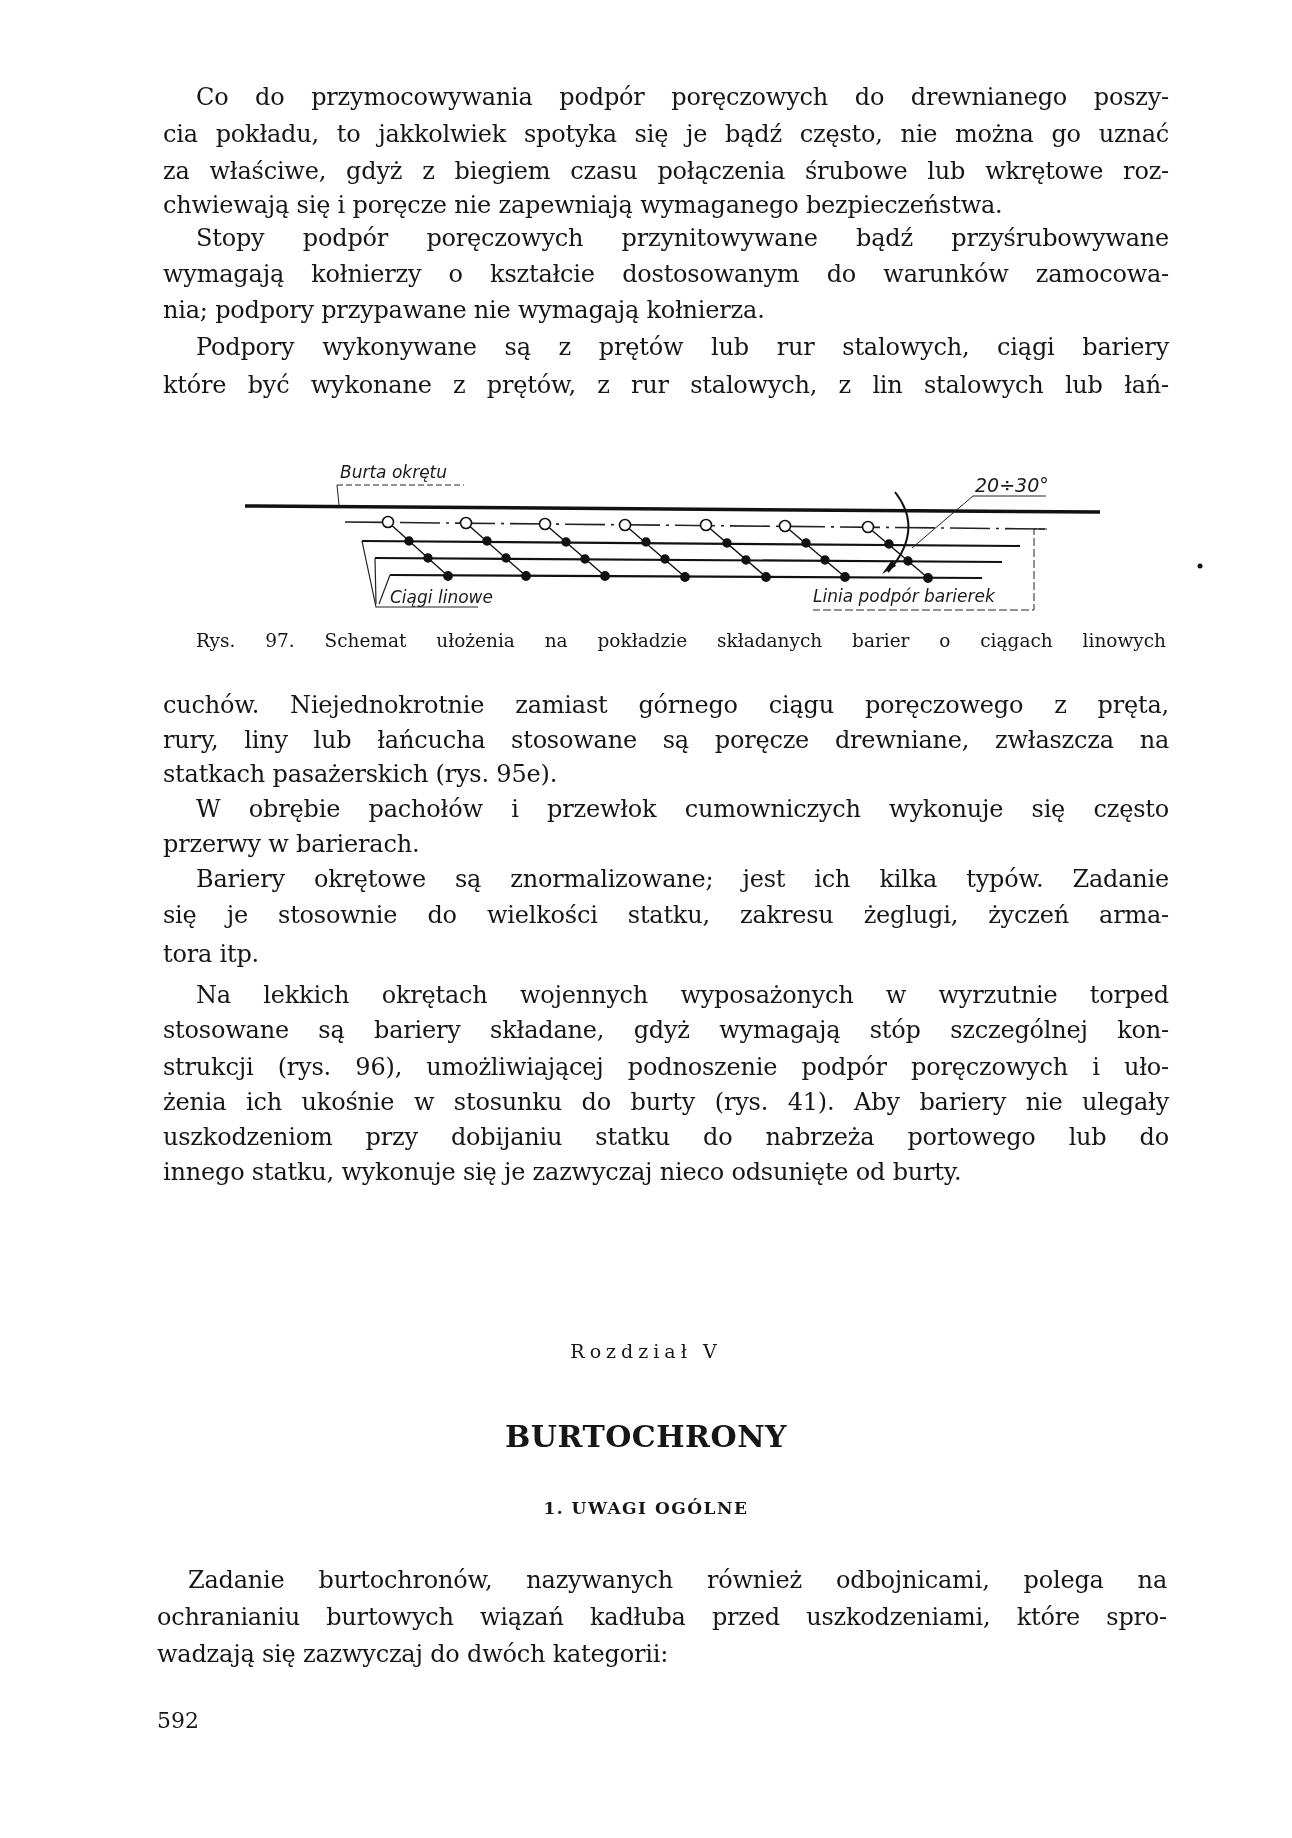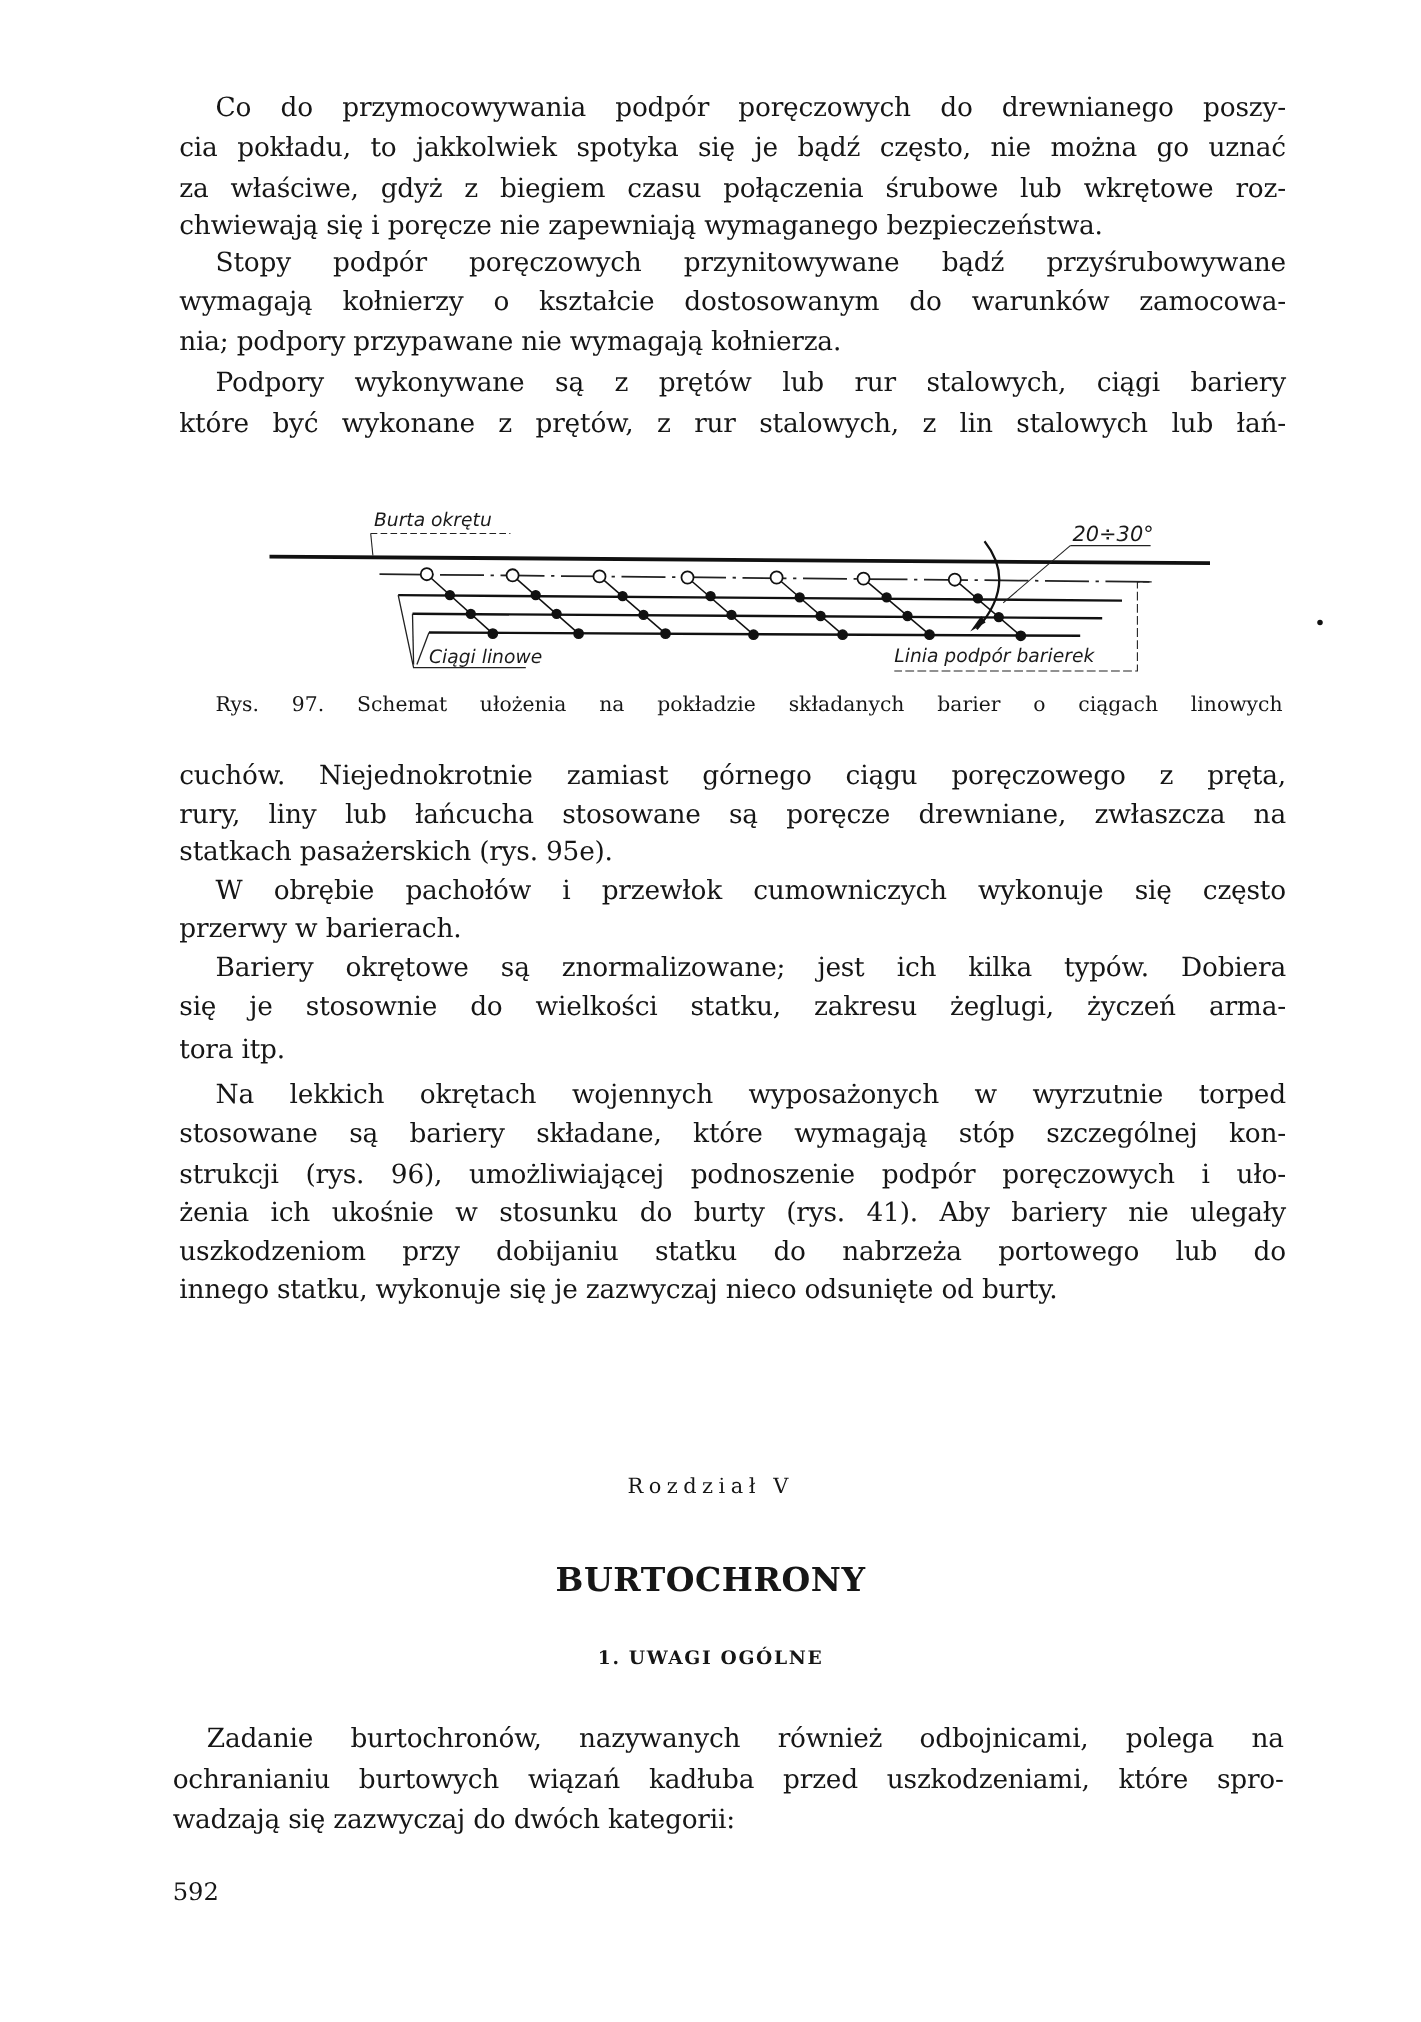--- a/index.html
+++ b/index.html
@@ -107,25 +107,25 @@
 </svg>
 
 <div class="caption" style="top:629px">Rys. 97. Schemat ułożenia na pokładzie składanych barier o ciągach linowych</div>
 
 <div>
   <div class="line" style="top:690px">cuchów. Niejednokrotnie zamiast górnego ciągu poręczowego z pręta,</div>
   <div class="line" style="top:725px">rury, liny lub łańcucha stosowane są poręcze drewniane, zwłaszcza na</div>
   <div class="line last" style="top:759px">statkach pasażerskich (rys. 95e).</div>
   <div class="line indent" style="top:794px">W obrębie pachołów i przewłok cumowniczych wykonuje się często</div>
   <div class="line last" style="top:829px">przerwy w barierach.</div>
-  <div class="line indent" style="top:864px">Bariery okrętowe są znormalizowane; jest ich kilka typów. Dobiera</div>
+  <div class="line indent" style="top:864px">Bariery okrętowe są znormalizowane; jest ich kilka typów. Zadanie</div>
   <div class="line" style="top:900px">się je stosownie do wielkości statku, zakresu żeglugi, życzeń arma-</div>
   <div class="line last" style="top:939px">tora itp.</div>
   <div class="line indent" style="top:980px">Na lekkich okrętach wojennych wyposażonych w wyrzutnie torped</div>
-  <div class="line" style="top:1015px">stosowane są bariery składane, które wymagają stóp szczególnej kon-</div>
+  <div class="line" style="top:1015px">stosowane są bariery składane, gdyż wymagają stóp szczególnej kon-</div>
   <div class="line" style="top:1052px">strukcji (rys. 96), umożliwiającej podnoszenie podpór poręczowych i uło-</div>
   <div class="line" style="top:1087px">żenia ich ukośnie w stosunku do burty (rys. 41). Aby bariery nie ulegały</div>
   <div class="line" style="top:1122px">uszkodzeniom przy dobijaniu statku do nabrzeża portowego lub do</div>
   <div class="line last" style="top:1157px">innego statku, wykonuje się je zazwyczaj nieco odsunięte od burty.</div>
 </div>
 
 <div class="center chapter" style="top:1340px">Rozdział V</div>
 <div class="center title" style="top:1419px">BURTOCHRONY</div>
 <div class="center subtitle" style="top:1498px">1. UWAGI OGÓLNE</div>
 

